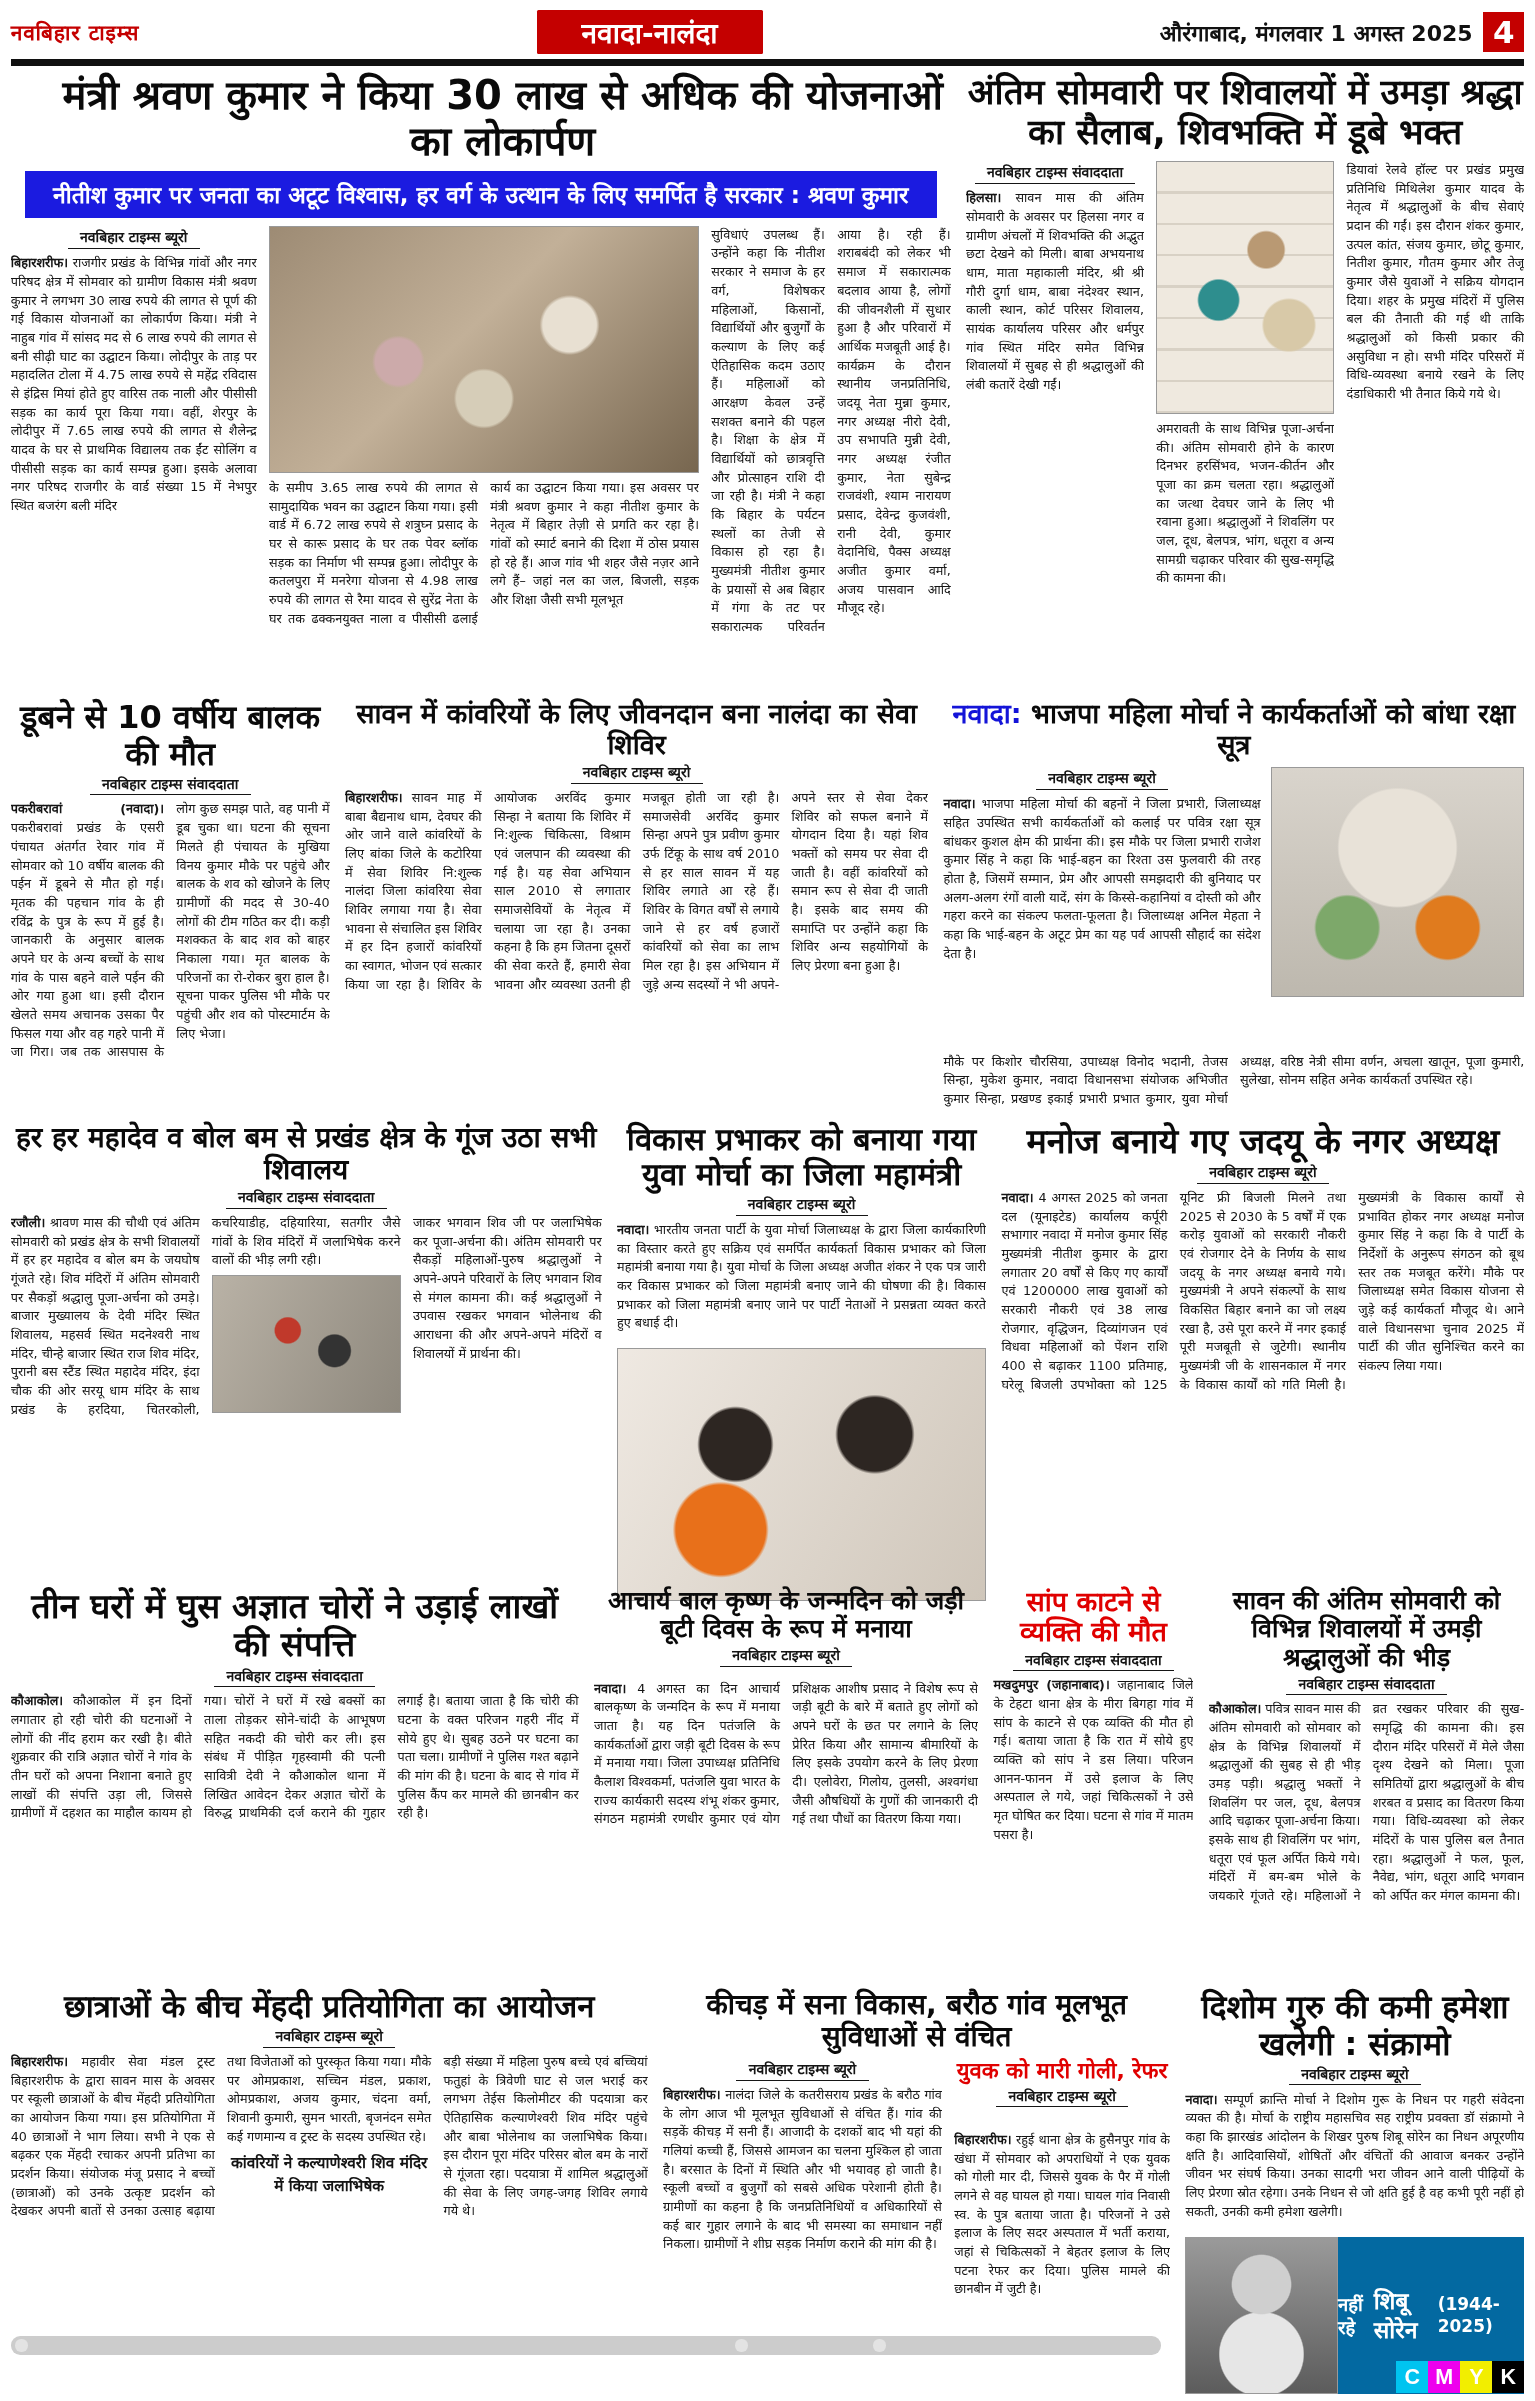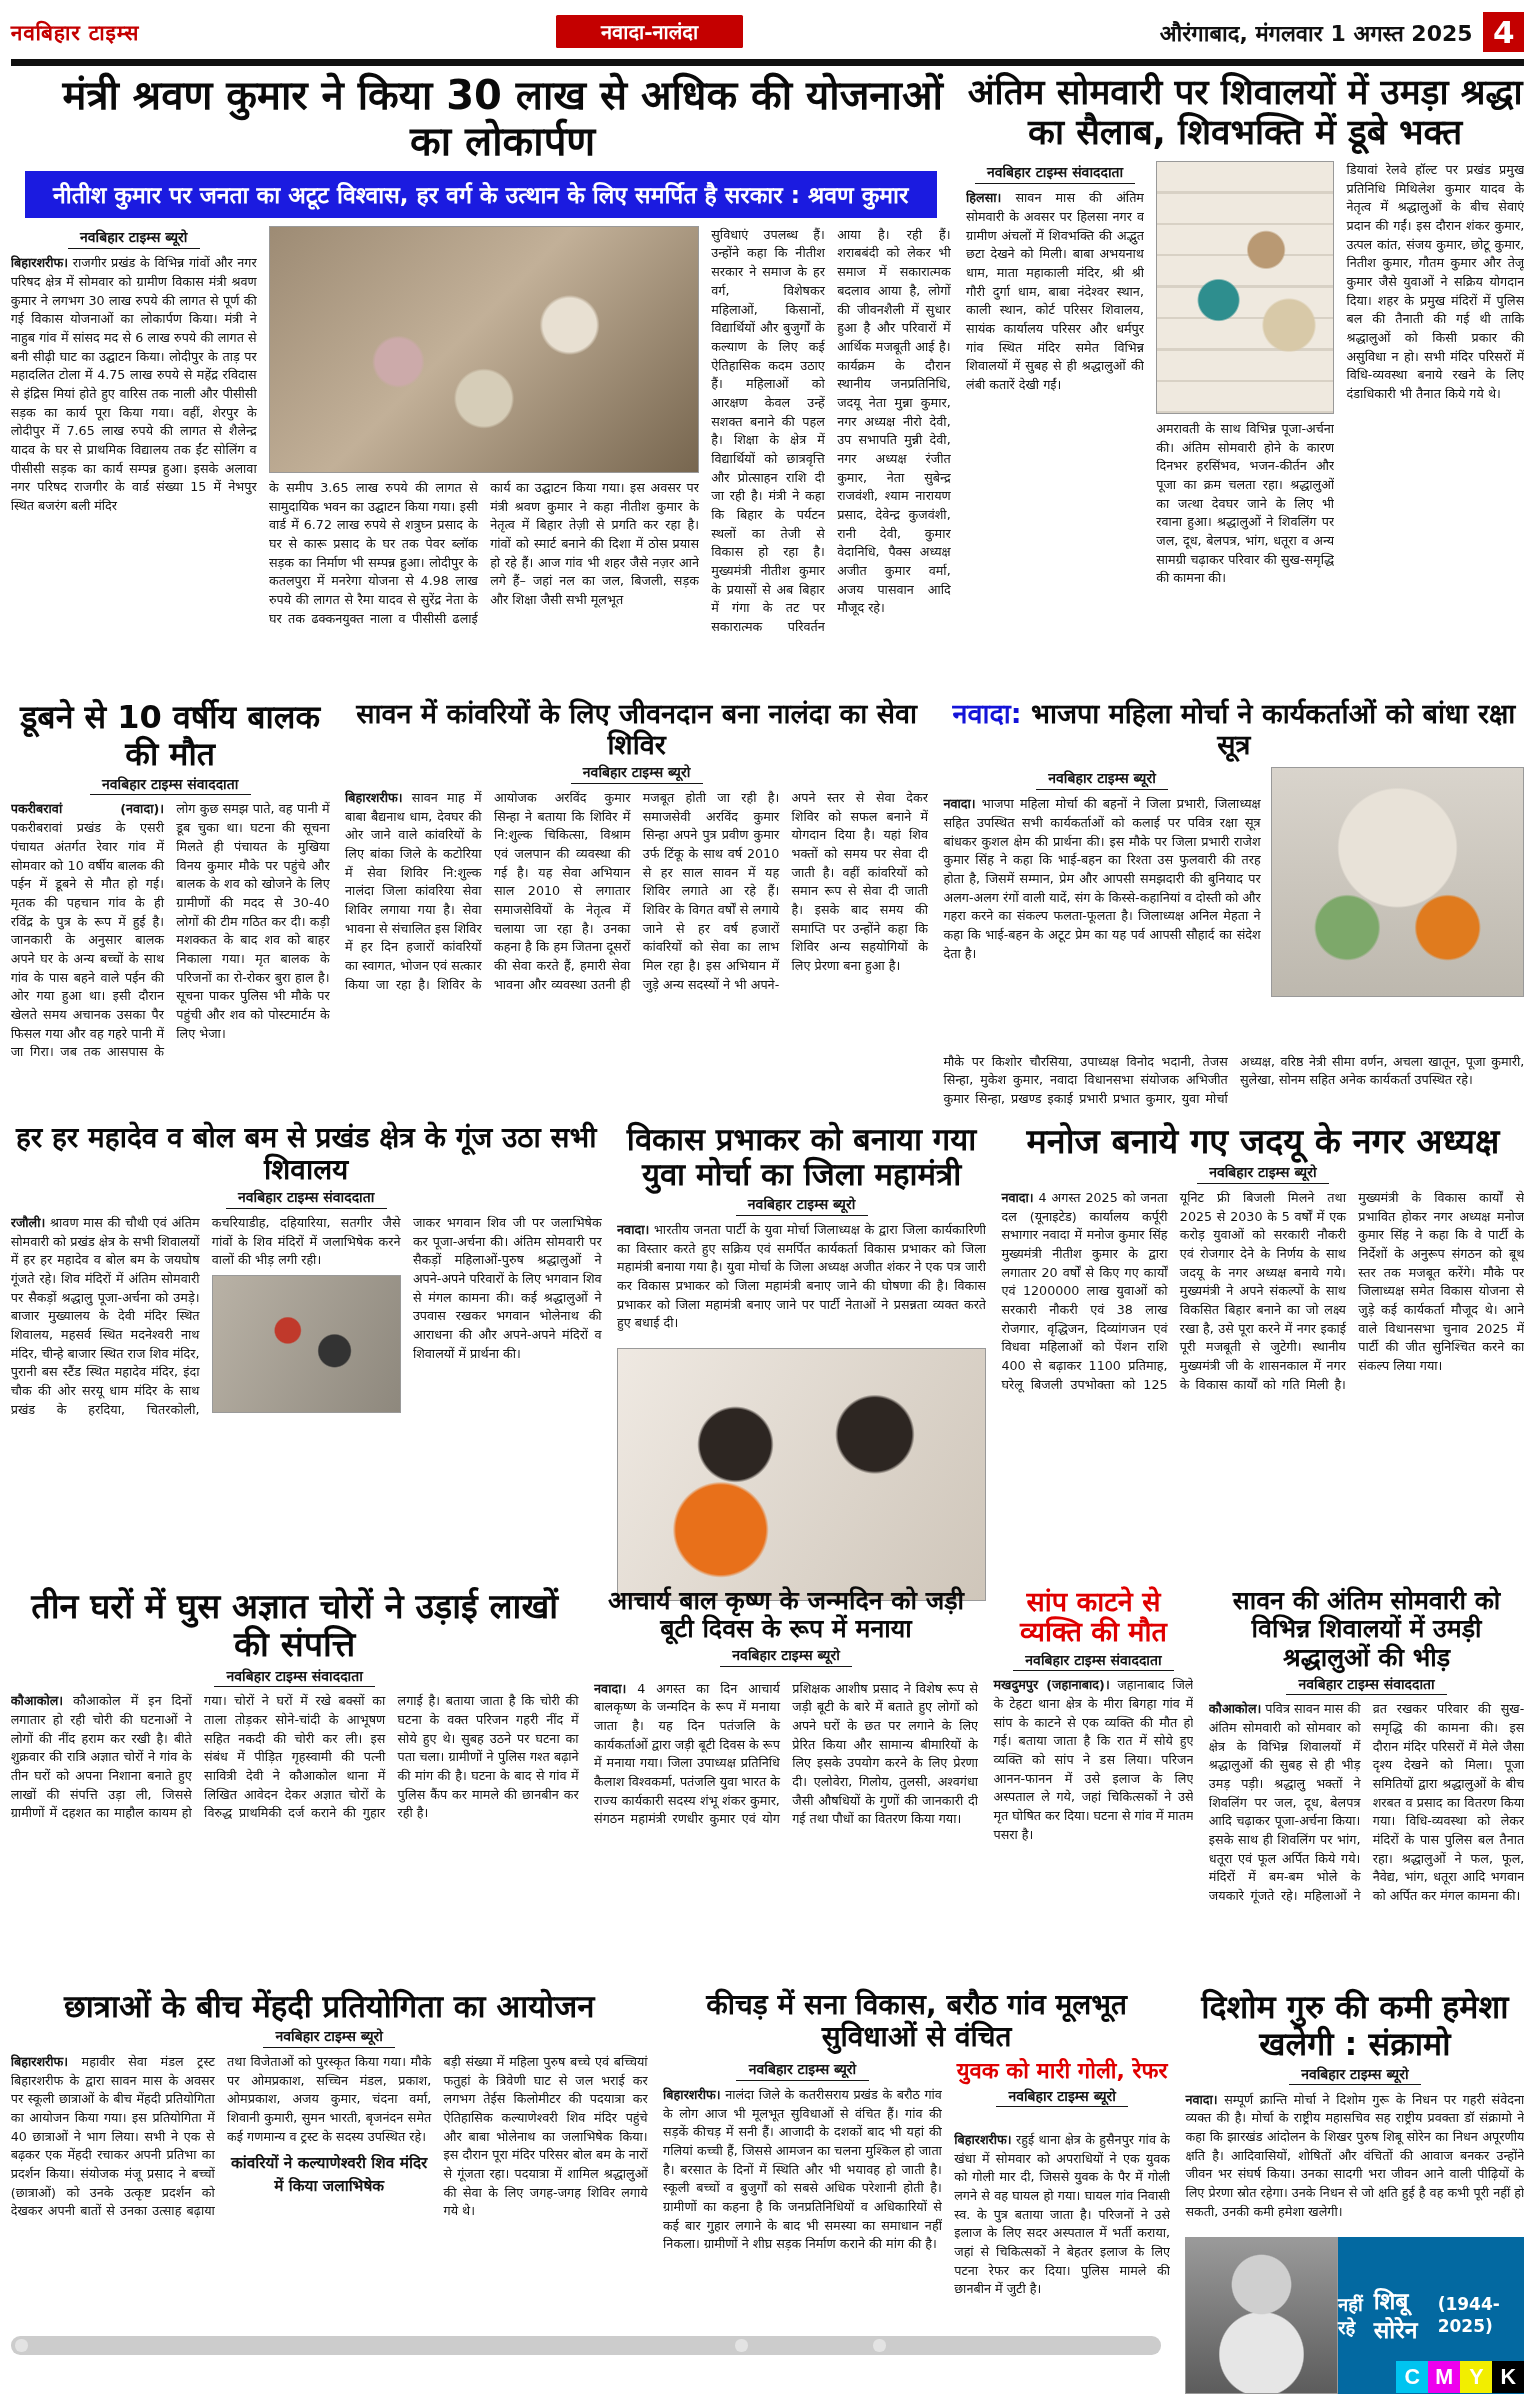--- a/index.html
+++ b/index.html
@@ -4,21 +4,21 @@
 <style>
   html,body{margin:0;padding:0;background:#e8e8e8;}
   .page{
     width:1535px;height:2401px;margin:0 auto;background:#ffffff;
     font-family:"DejaVu Sans","Liberation Sans",sans-serif;color:#141414;
     box-sizing:border-box;padding:7.7px 10.7px 0 10.7px;overflow:hidden;position:relative;
   }
   
   .hdr{display:flex;align-items:center;justify-content:space-between;height:48px;}
   .paper-name{color:#c40000;font-size:21px;font-weight:900;letter-spacing:0.8px;}
-  .edition-box{background:#c40000;color:#fff;font-size:20px;font-weight:900;
+  .edition-box{background:#c40000;color:#fff;font-size:28px;font-weight:900;
     padding:3.1px 45px;border-radius:1.5px;}
   .hdr-right{display:flex;align-items:center;gap:10.7px;}
   .date-line{font-size:22px;font-weight:900;color:#111;}
   .page-no{background:#c40000;color:#fff;font-size:31px;font-weight:900;width:41px;height:40px;
     display:flex;align-items:center;justify-content:center;}
   .top-rule{border:none;border-top:7px solid #101010;margin:3.1px 0 7.7px 0;}
   
   .row{display:flex;gap:15.4px;margin-bottom:7.7px;}
   .headline{font-weight:900;color:#0a0a0a;line-height:1.14;text-align:center;}
   .byline{display:block;width:fit-content;margin:1.5px auto 5.4px auto;font-weight:bold;

